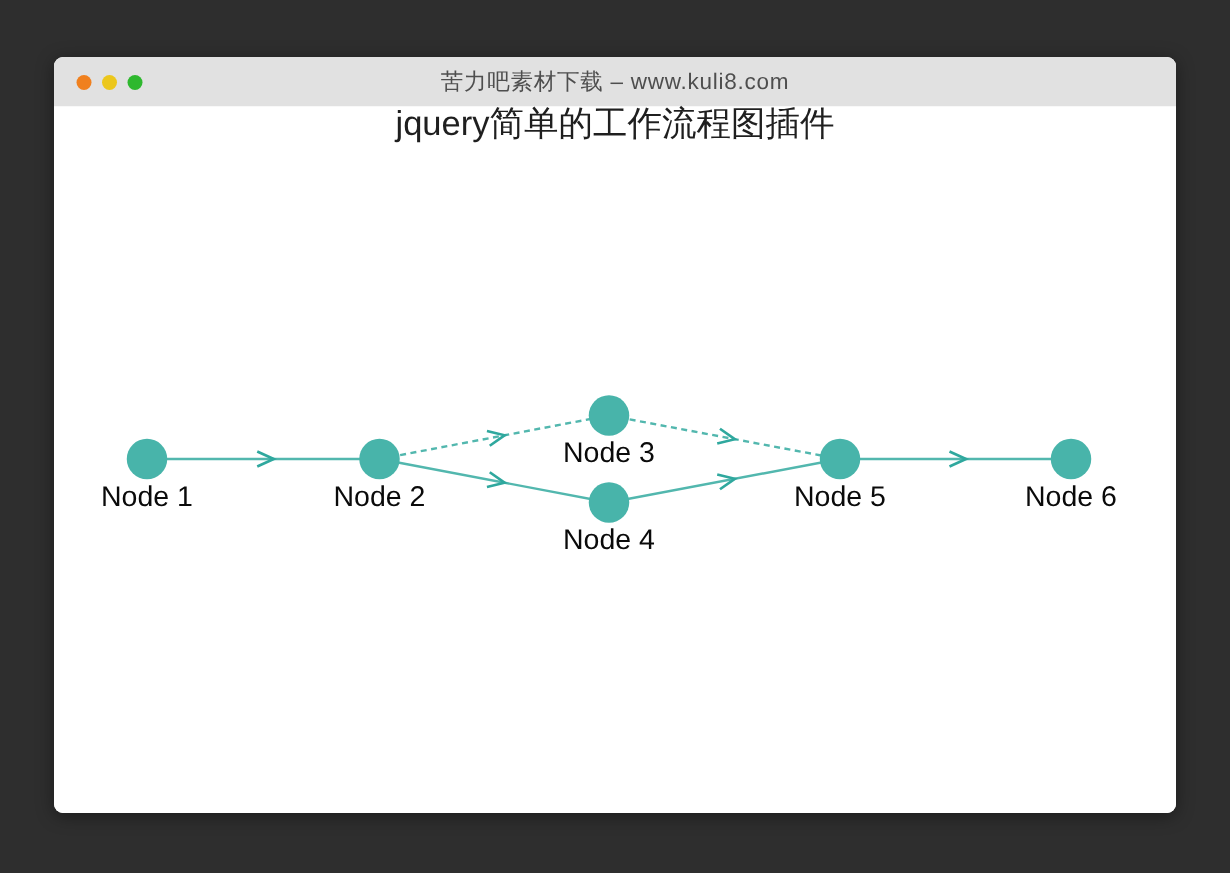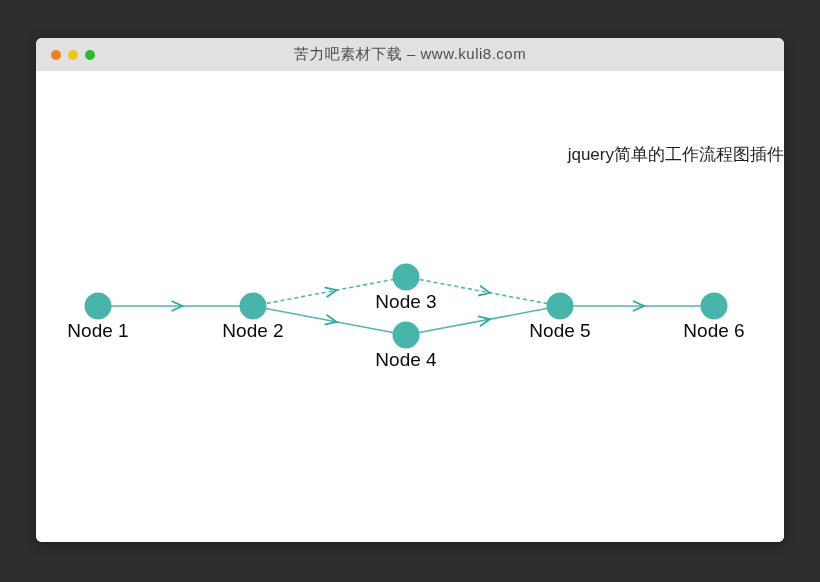--- a/index.html
+++ b/index.html
@@ -31,23 +31,22 @@
   .dot { width:10px; height:10px; border-radius:50%; cursor:pointer; }
   .titlebar-title {
     font-size:15px; color:#4e4e4e; letter-spacing:0.5px;
   }
   .content {
     position:relative;
     width:748px; height:471px;
     background:#ffffff;
   }
   .heading {
-    padding-top:75px;
-    text-align:right;
-    font-size:17px;
+    text-align:center;
+    font-size:23px;
     line-height:1;
     color:#1f1f1f;
     font-weight:400;
   }
   .flow-svg { position:absolute; left:0; top:0; }
   .node-label {
     font-family:"Liberation Sans", sans-serif;
     font-size:19px;
   }
 </style>

